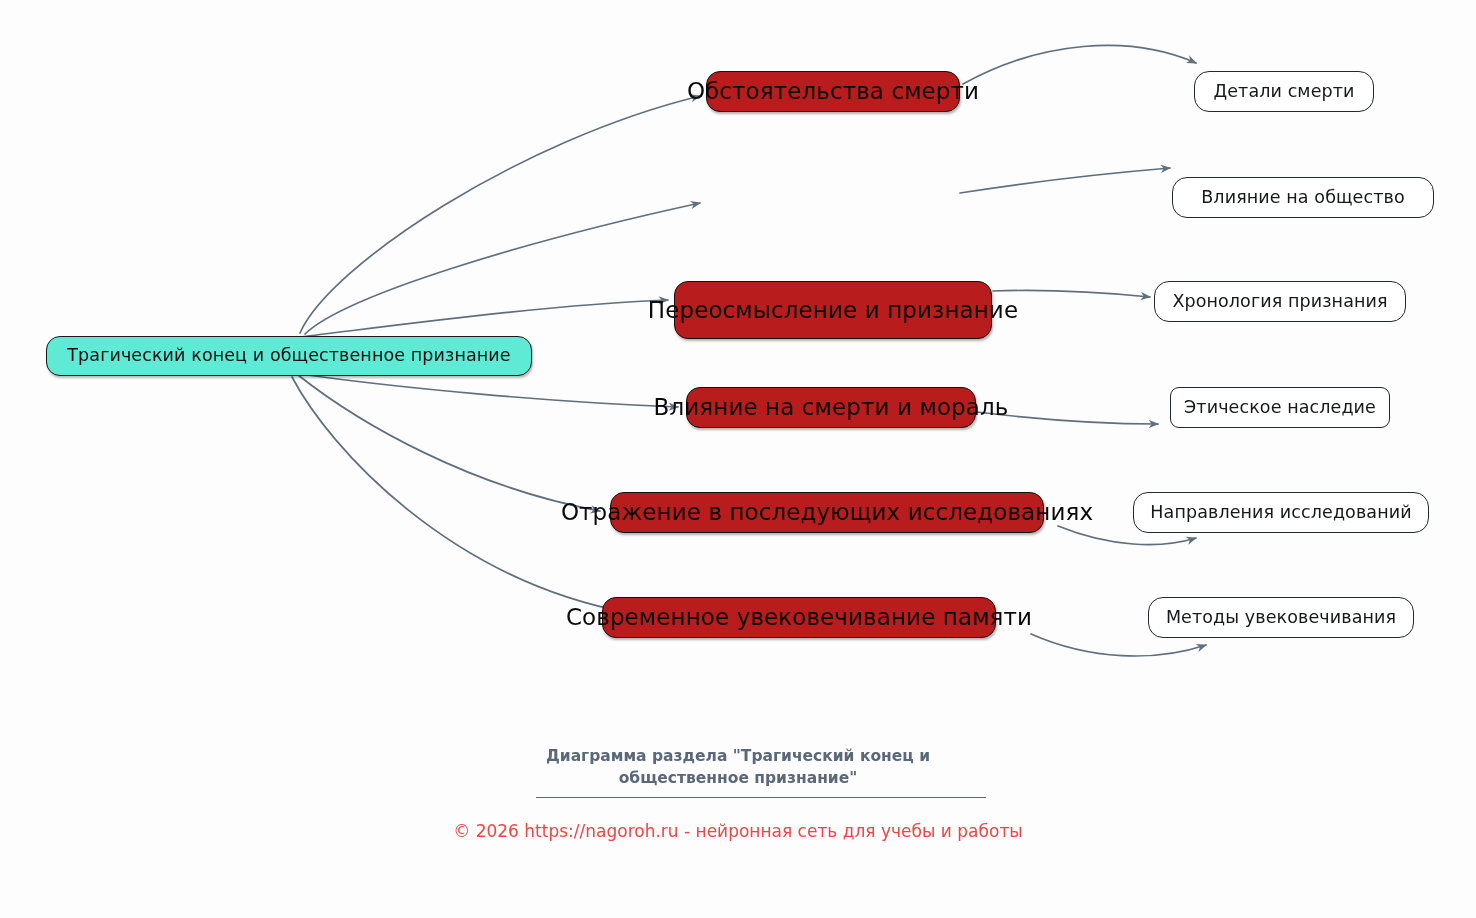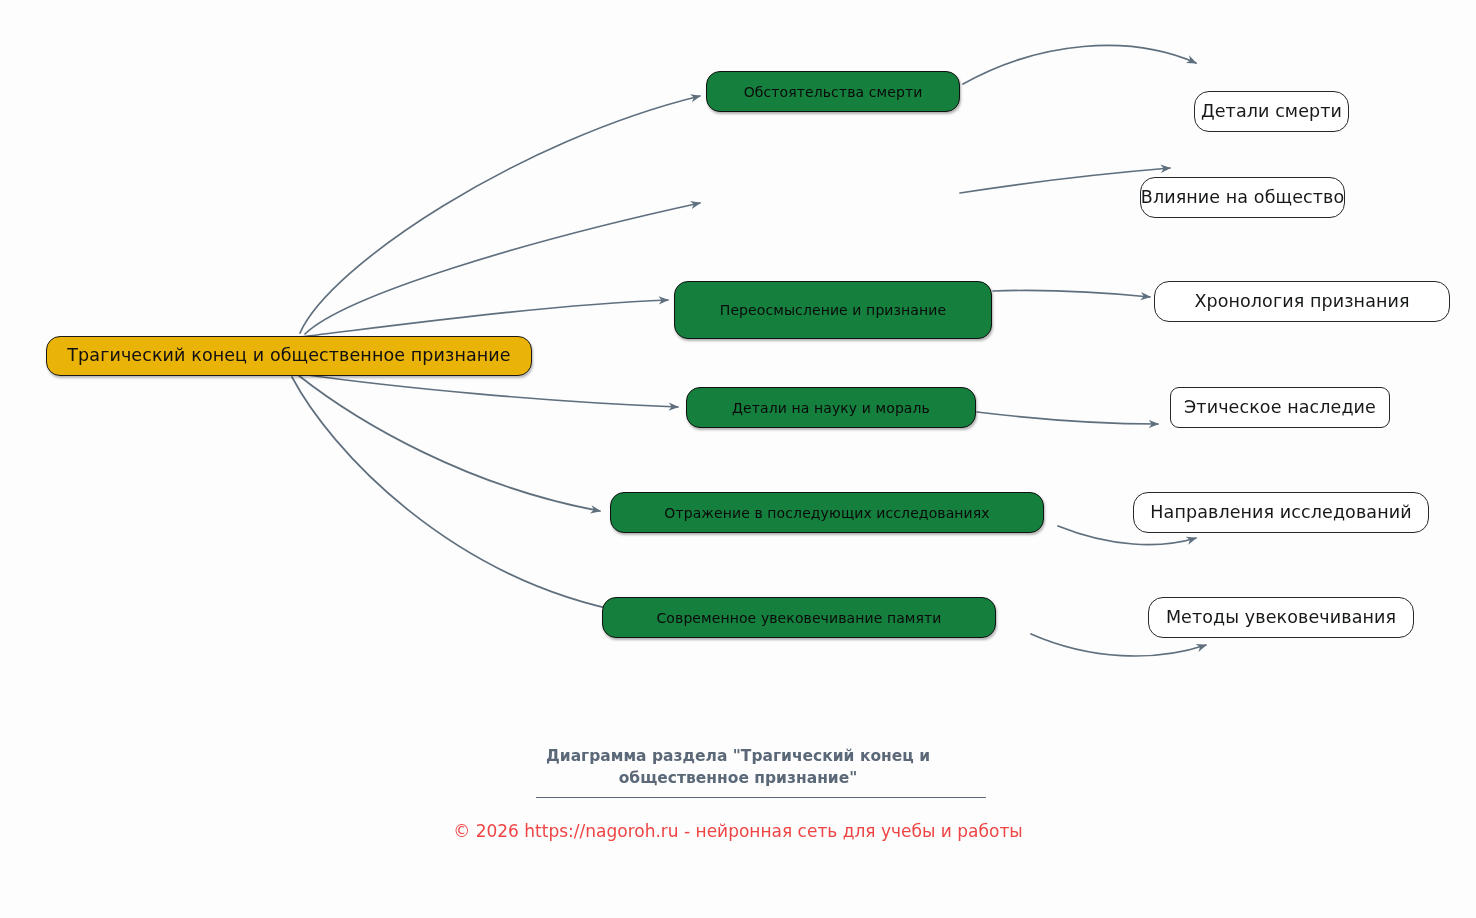--- a/index.html
+++ b/index.html
@@ -33,31 +33,31 @@
     box-sizing: border-box;
     display: flex;
     align-items: center;
     justify-content: center;
     border-radius: 14px;
     white-space: nowrap;
     line-height: 1;
     letter-spacing: 0.1px;
   }
   .node-root {
-    background: #eab308;
+    background: #5eead4;
     border: 1.6px solid #1a1a1a;
     color: #111111;
     font-size: 17.5px;
     box-shadow: 1px 2px 2.5px rgba(0,0,0,0.28);
   }
   .node-branch {
-    background: #15803d;
+    background: #b91c1c;
     border: 1.6px solid #111111;
     color: #0a0a0a;
-    font-size: 14px;
+    font-size: 23px;
     box-shadow: 1px 2px 2.5px rgba(0,0,0,0.30);
   }
   .node-leaf {
     background: #ffffff;
     border: 1.5px solid #24292e;
     color: #16181a;
     font-size: 17.5px;
     border-radius: 15px;
   }
 
@@ -126,40 +126,40 @@
   <div class="node node-branch" style="left:706px; top:71px; width:254px; height:41px;">
     <span>Обстоятельства смерти</span>
   </div>
 
 
   <div class="node node-branch" style="left:674px; top:281px; width:318px; height:58px;">
     <span>Переосмысление и признание</span>
   </div>
 
   <div class="node node-branch" style="left:686px; top:387px; width:290px; height:41px;">
-    <span>Детали на науку и мораль</span>
+    <span>Влияние на смерти и мораль</span>
   </div>
 
   <div class="node node-branch" style="left:610px; top:492px; width:434px; height:41px;">
     <span>Отражение в последующих исследованиях</span>
   </div>
 
   <div class="node node-branch" style="left:602px; top:597px; width:394px; height:41px;">
     <span>Современное увековечивание памяти</span>
   </div>
 
-  <div class="node node-leaf" style="left:1194px; top:71px; width:155px; height:41px;margin-top:20px;">
+  <div class="node node-leaf" style="left:1194px; top:71px; width:180px; height:41px;">
     <span>Детали смерти</span>
   </div>
 
-  <div class="node node-leaf" style="left:1140px; top:177px; width:205px; height:41px;">
+  <div class="node node-leaf" style="left:1172px; top:177px; width:262px; height:41px;">
     <span>Влияние на общество</span>
   </div>
 
-  <div class="node node-leaf" style="left:1154px; top:281px; width:296px; height:41px;">
+  <div class="node node-leaf" style="left:1154px; top:281px; width:252px; height:41px;">
     <span>Хронология признания</span>
   </div>
 
   <div class="node node-leaf" style="left:1170px; top:387px; width:220px; height:41px;border-radius:9px;">
     <span>Этическое наследие</span>
   </div>
 
   <div class="node node-leaf" style="left:1133px; top:492px; width:296px; height:41px;">
     <span>Направления исследований</span>
   </div>

